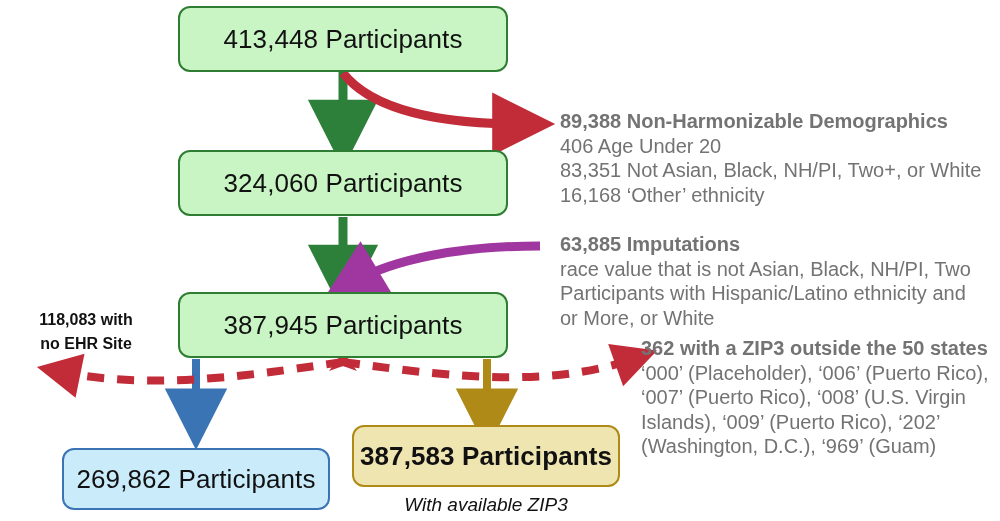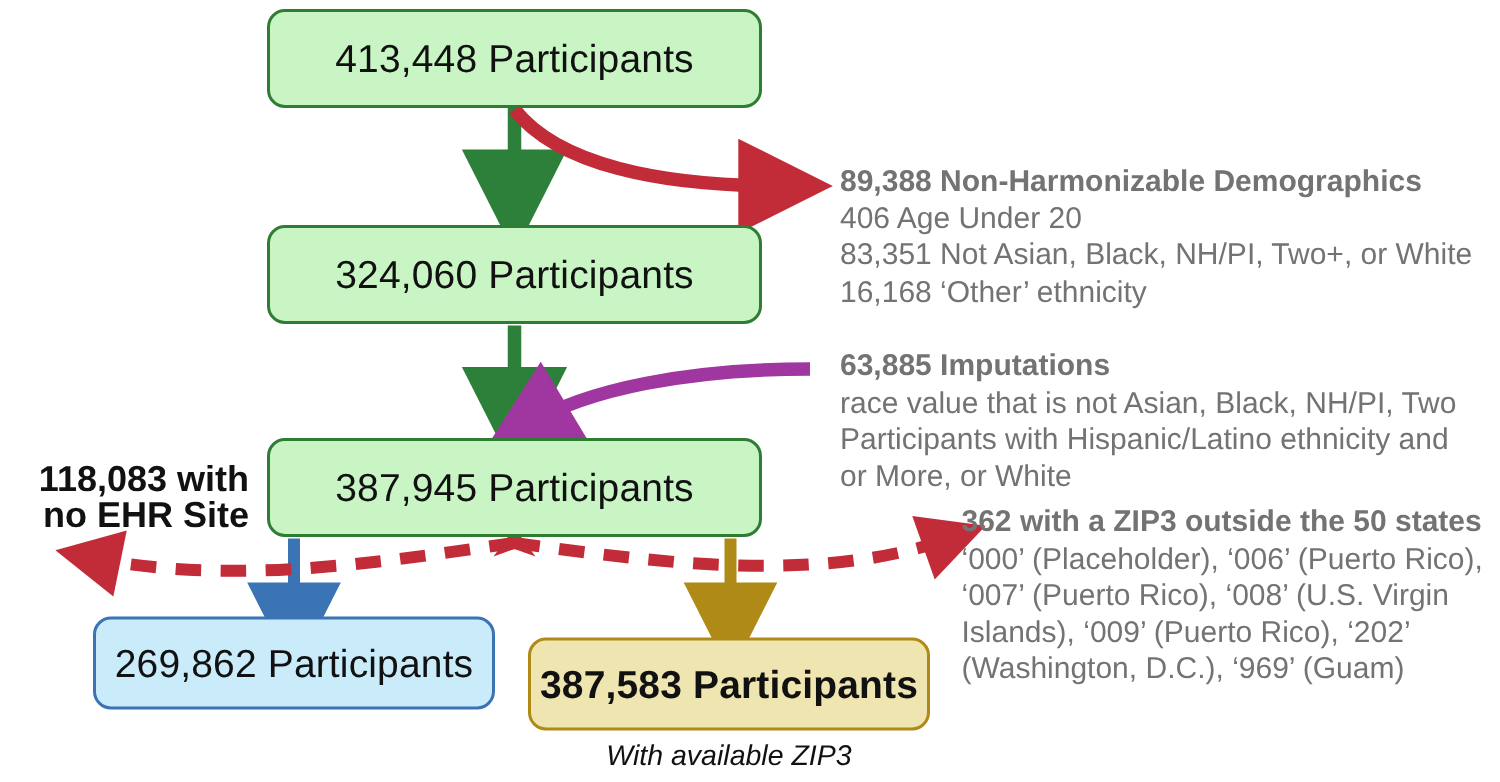--- a/index.html
+++ b/index.html
@@ -63,25 +63,25 @@
   }
   .annot .hdr {
     font-weight: bold;
     display: block;
   }
   .annot .ln {
     display: block;
   }
   .side-label {
     position: absolute;
-    font-size: 24px;
+    font-size: 16px;
     font-weight: bold;
     color: #111111;
     line-height: 24px;
-    text-align: right;
+    text-align: center;
   }
   .side-label .ln { display: block; }
 </style>
 </head>
 <body>
 
 <div id="canvas">
 
   <svg class="edges" viewBox="0 0 1000 521">
     <defs>
@@ -129,21 +129,21 @@
   </div>
 
   <div class="node node-green" style="left:178px; top:150px; width:330px; height:66px;">
     <span>324,060 Participants</span>
   </div>
 
   <div class="node node-green" style="left:178px; top:292px; width:330px; height:66px;">
     <span>387,945 Participants</span>
   </div>
 
-  <div class="node node-blue" style="left:62px; top:411px; width:268px; height:62px;">
+  <div class="node node-blue" style="left:62px; top:448px; width:268px; height:62px;">
     <span>269,862 Participants</span>
   </div>
 
   <div class="node node-yellow" style="left:352px; top:425px; width:268px; height:62px;">
     <span>387,583 Participants</span>
   </div>
 
   <div class="caption" style="left:62px; top:494px; width:268px;margin-top:28px;">
     <span>With available EHR Site</span>
   </div>

